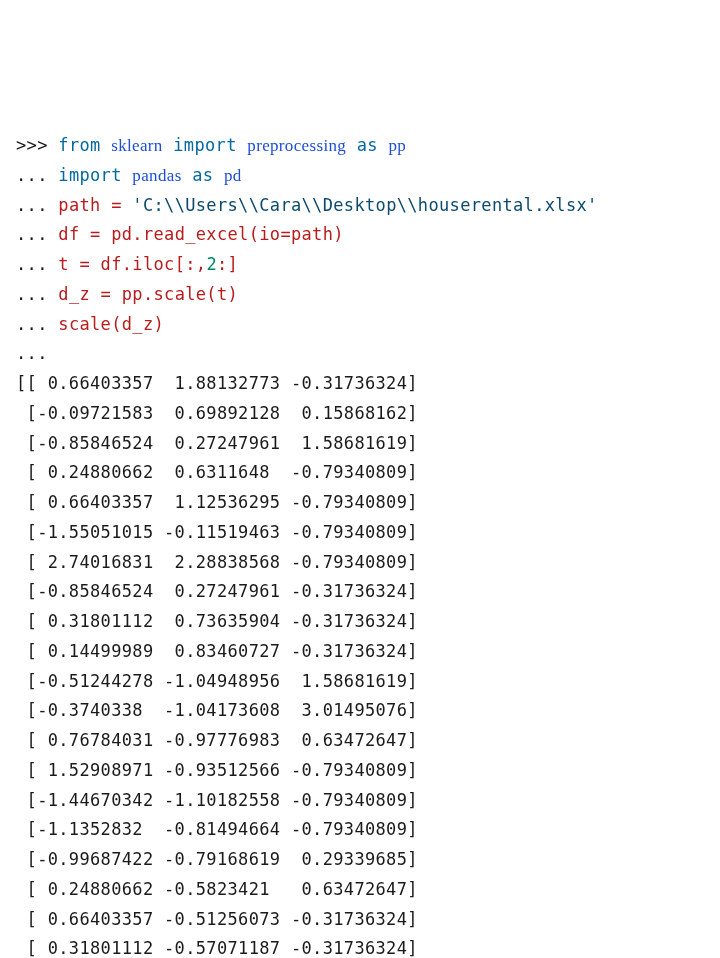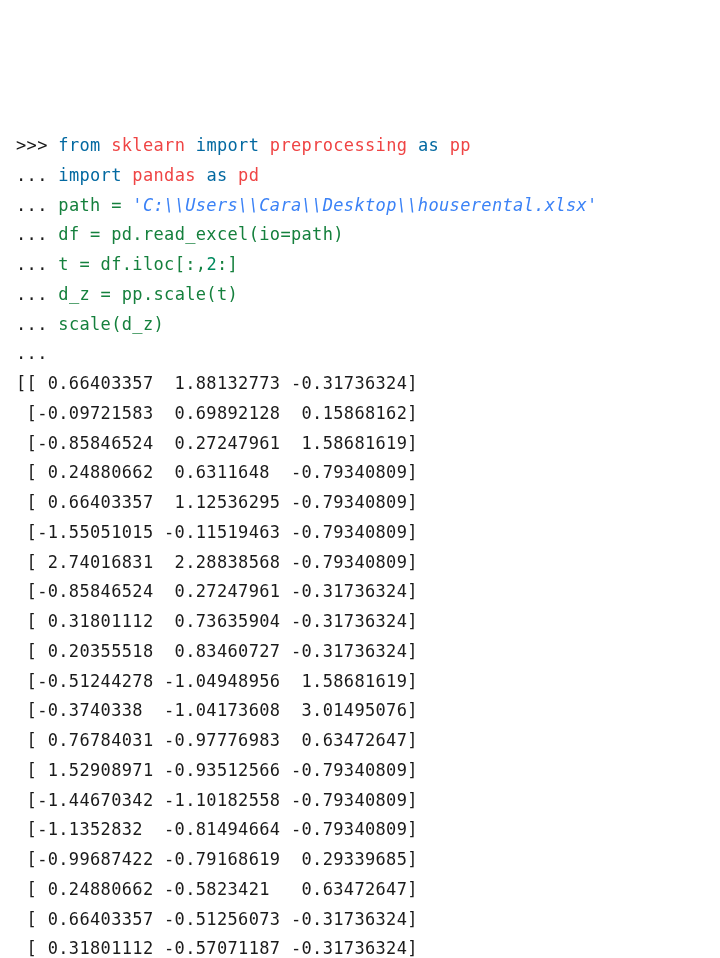--- a/index.html
+++ b/index.html
@@ -7,24 +7,24 @@
       font-family: "Menlo", "Monaco", "Consolas", "DejaVu Sans Mono", monospace;
       font-size: 17px;
       line-height: 1.75;
       background: #ffffff;
       color: #1e1e1e;
       padding: 12px 16px;
       white-space: pre;
       letter-spacing: 0.02em;
     }
     .kw { color: #0369a1; }
-    .mod { color: #ef4444; }
-    .str { color: #3b82f6; font-style: italic; }
+    .mod { color: #1d4ed8; font-family: Liberation Serif, serif; }
+    .str { color: #0c4a6e; }
     .num { color: #008a5e; }
-    .plain { color: #15803d; }
+    .plain { color: #b91c1c; }
     .prompt { color: #1a1a1a; }
     .output { color: #1a1a1a; margin-top: 10px; }
   </style>
 </head>
 <body>
 
 
 
 <div><span class="prompt">&gt;&gt;&gt; </span><span class="kw">from</span> <span class="mod">sklearn</span> <span class="kw">import</span> <span class="mod">preprocessing</span> <span class="kw">as</span> <span class="mod">pp</span>
 <span class="prompt">... </span><span class="kw">import</span> <span class="mod">pandas</span> <span class="kw">as</span> <span class="mod">pd</span>
@@ -36,21 +36,21 @@
 <span class="prompt">... </span>
 <span class="output">[[ 0.66403357  1.88132773 -0.31736324]</span>
 <span class="output"> [-0.09721583  0.69892128  0.15868162]</span>
 <span class="output"> [-0.85846524  0.27247961  1.58681619]</span>
 <span class="output"> [ 0.24880662  0.6311648  -0.79340809]</span>
 <span class="output"> [ 0.66403357  1.12536295 -0.79340809]</span>
 <span class="output"> [-1.55051015 -0.11519463 -0.79340809]</span>
 <span class="output"> [ 2.74016831  2.28838568 -0.79340809]</span>
 <span class="output"> [-0.85846524  0.27247961 -0.31736324]</span>
 <span class="output"> [ 0.31801112  0.73635904 -0.31736324]</span>
-<span class="output"> [ 0.20355518  0.83460727 -0.31736324]</span>
+<span class="output"> [ 0.14499989  0.83460727 -0.31736324]</span>
 <span class="output"> [-0.51244278 -1.04948956  1.58681619]</span>
 <span class="output"> [-0.3740338  -1.04173608  3.01495076]</span>
 <span class="output"> [ 0.76784031 -0.97776983  0.63472647]</span>
 <span class="output"> [ 1.52908971 -0.93512566 -0.79340809]</span>
 <span class="output"> [-1.44670342 -1.10182558 -0.79340809]</span>
 <span class="output"> [-1.1352832  -0.81494664 -0.79340809]</span>
 <span class="output"> [-0.99687422 -0.79168619  0.29339685]</span>
 <span class="output"> [ 0.24880662 -0.5823421   0.63472647]</span>
 <span class="output"> [ 0.66403357 -0.51256073 -0.31736324]</span>
 <span class="output"> [ 0.31801112 -0.57071187 -0.31736324]</span>

